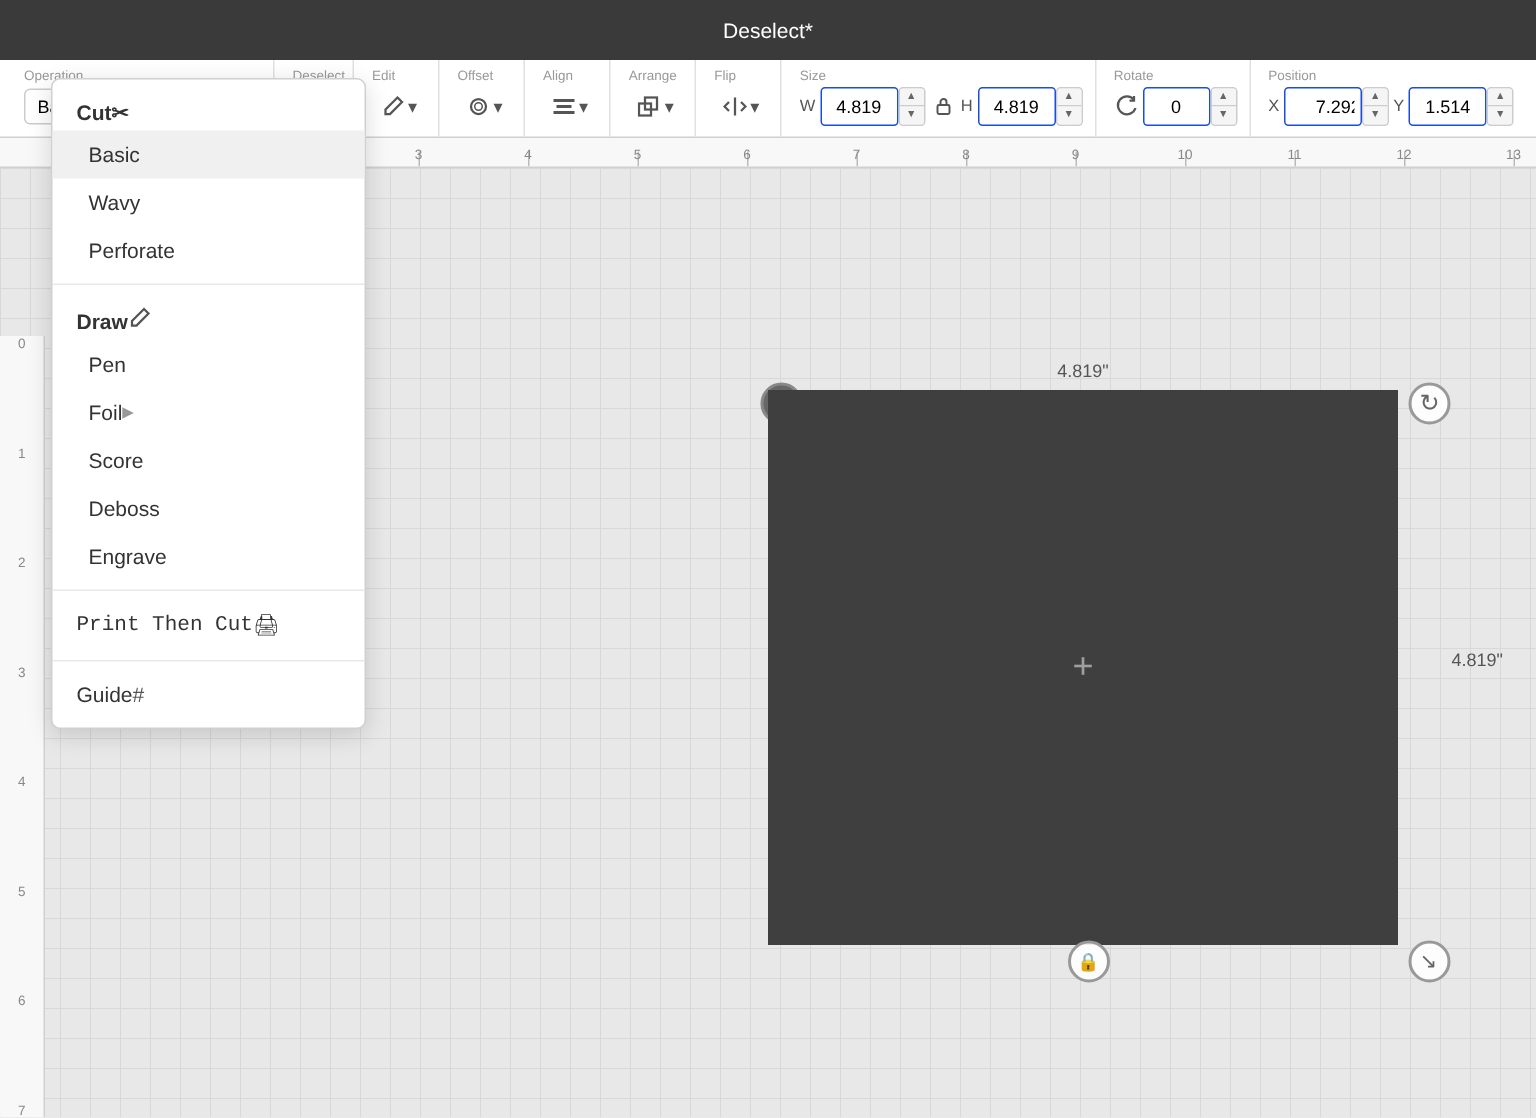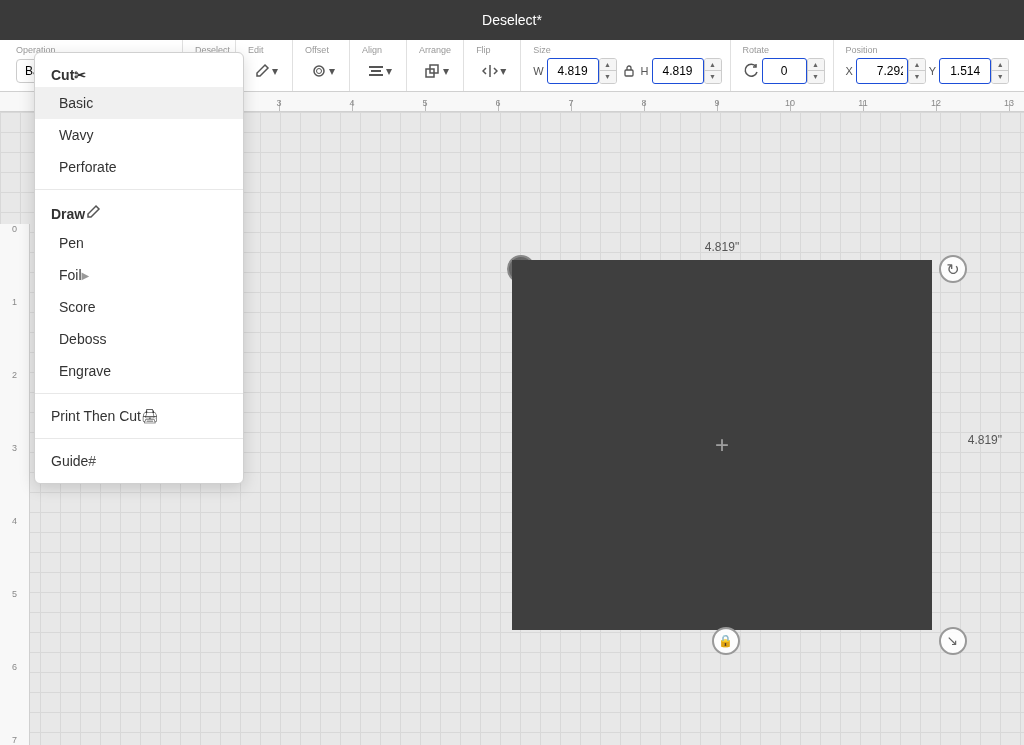--- a/index.html
+++ b/index.html
@@ -629,21 +629,21 @@
   </div>
   <div class="menu-item">
     <span>Deboss</span>
   </div>
   <div class="menu-item">
     <span>Engrave</span>
   </div>
 
   <div class="menu-divider"></div>
 
-  <div class="menu-item" style="padding-left:16px;">
+  <div class="menu-item" style="padding-left:16px;font-family:Liberation Mono, monospace;">
     <span>Print Then Cut</span>
     <span style="font-size:14px;">🖨</span>
   </div>
 
   <div class="menu-divider"></div>
 
   <div class="menu-item" style="padding-left:16px;">
     <span>Guide</span>
     <span style="font-size:14px;color:#555;">#</span>
   </div>

